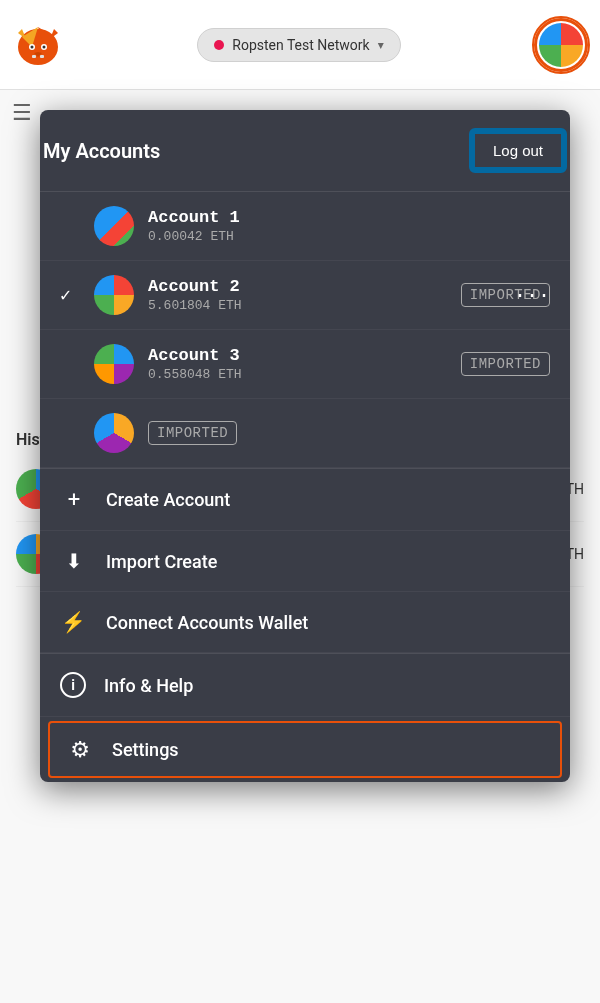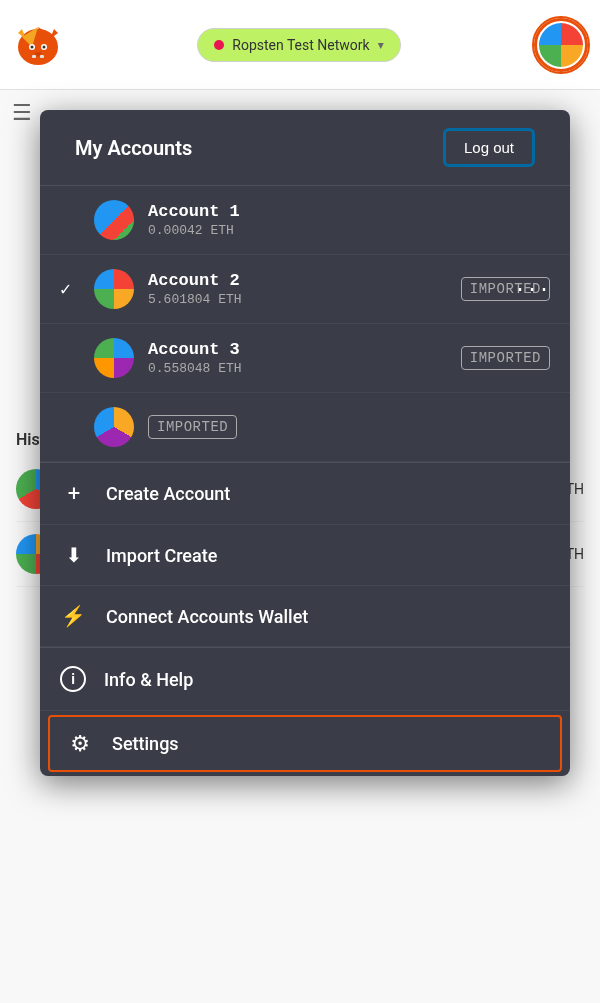--- a/index.html
+++ b/index.html
@@ -49,21 +49,21 @@
       justify-content: center;
     }
 
     .network-pill {
       display: flex;
       align-items: center;
       gap: 8px;
       border: 1px solid #d0d0d0;
       border-radius: 20px;
       padding: 8px 16px;
-      background: #bef264;
+      background: #e5e5e5;
       cursor: pointer;
     }
 
     .network-dot {
       width: 10px;
       height: 10px;
       border-radius: 50%;
       background: #e91550;
       flex-shrink: 0;
     }
@@ -240,32 +240,32 @@
       z-index: 100;
       overflow: hidden;
       box-shadow: 0 8px 32px rgba(0,0,0,0.5);
     }
 
     
     .overlay-header {
       display: flex;
       align-items: center;
       justify-content: space-between;
-      padding: 18px 35px;
+      padding: 18px 3px;
       border-bottom: 1px solid rgba(255,255,255,0.1);
     }
 
     .my-accounts-title {
       font-size: 20px;
       font-weight: 600;
       color: white;
     }
 
     .logout-btn {
-      border: 3px solid #0369a1;
+      border: 6px solid #0369a1;
       border-radius: 6px;
       padding: 8px 18px;
       color: white;
       font-size: 15px;
       font-weight: 500;
       background: transparent;
       cursor: pointer;
     }
 
     

